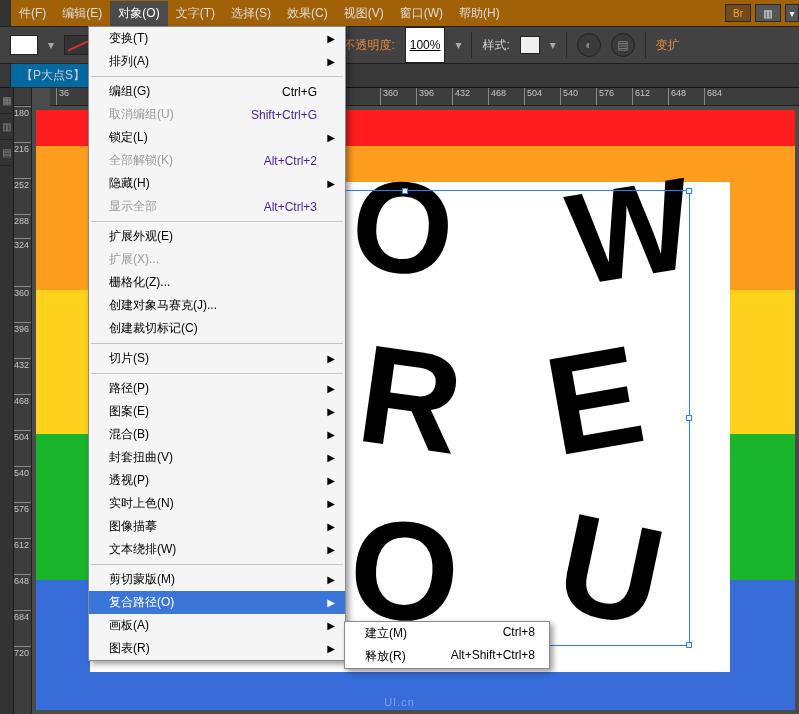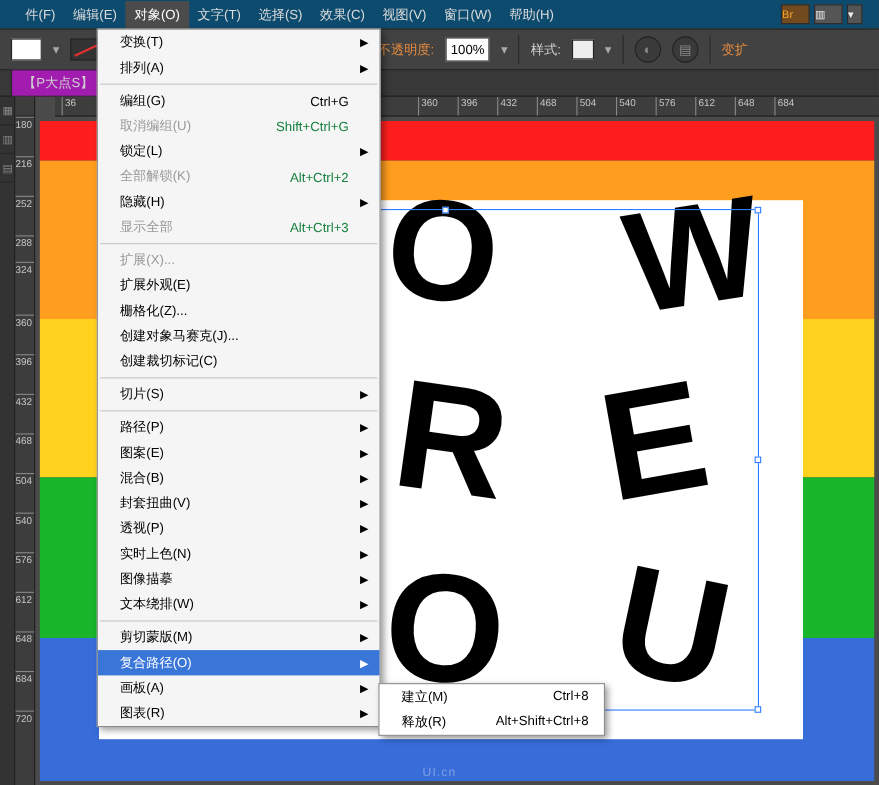--- a/index.html
+++ b/index.html
@@ -9,41 +9,42 @@
     background: #333333;
     color: #dcdcdc;
     width: 799px;
     height: 714px;
     overflow: hidden;
     position: relative;
   }
   
   .menubar {
     height: 26px;
-    background: #0c4a6e;
+    background: #a16207;
     display: flex;
     align-items: center;
-    padding: 0 15px;
+    padding: 0 0;
     gap: 0;
+    margin-left: 11px;
   }
   .menubar .mitem {
     padding: 4px 8px;
     cursor: pointer;
   }
   .menubar .mitem.active {
     background: #4b4b4b;
     color: #fff;
   }
   .menubar .spacer { flex: 1; }
   .menubar .iconbox {
     width: 26px; height: 18px;
     background: #555;
     border:1px solid #2a2a2a;
     margin-left: 4px;
-    display:flex;align-items:center;
+    display:flex;align-items:center;justify-content:center;
     color:#eee;font-size:10px;
   }
   .menubar .br { background:#724a1f;color:#f5a623; }
 
   
   .optionsbar {
     height: 38px;
     background: #424242;
     border-top:1px solid #252525;
     border-bottom:1px solid #1e1e1e;
@@ -64,31 +65,31 @@
   }
   .optionsbar .sel {
     height:20px;background:#2b2b2b;border:1px solid #1a1a1a;padding:0 18px 0 6px;display:flex;align-items:center;position:relative;
   }
   .optionsbar .sel::after {
     content:"";position:absolute;right:5px;top:7px;border-left:4px solid transparent;border-right:4px solid transparent;border-top:5px solid #aaa;
   }
   .optionsbar .linepreview { width:120px;height:14px;border:1px solid #222;background:#2c2c2c;display:flex;align-items:center; }
   .optionsbar .linepreview .inner { height:2px;background:#cfcfcf;width:100%;}
   .optionsbar .field {
-    background:#fff;color:#000;border:1px solid #222;height:22px;padding:0 4px;display:flex;align-items:center;min-width:38px;
+    background:#fff;color:#000;border:1px solid #222;height:36px;padding:0 4px;display:flex;align-items:center;min-width:38px;text-decoration:underline;
   }
   .optionsbar .roundicon {width:24px;height:24px;border-radius:50%;background:#3a3a3a;border:1px solid #222;display:flex;align-items:center;justify-content:center;color:#888;}
   .orangetxt { color:#e58b3e; }
   .optionsbar .sep { width:1px;height:26px;background:#2a2a2a; }
 
   
   .doctab {
     height:24px;background:#383838;display:flex;align-items:center;padding-left:10px;color:#cfcfcf;font-size:12px;border-bottom:1px solid #121212;
   }
-  .doctab .tab { background:#a21caf;padding:3px 10px;border:1px solid #282828;}
+  .doctab .tab { background:#0369a1;padding:3px 10px;border:1px solid #282828;}
 
   
   .workspace {
     position:absolute; left:0; right:0; top:88px; bottom:0;
     background:#4b4b4b;
   }
   .hruler {
     position:absolute; left:50px; right:0; top:0; height:18px;
     background:#3d3d3d;border-bottom:1px solid #202020;
     overflow:hidden;
@@ -157,21 +158,21 @@
     background:#f5f5f5; border:1px solid #8b8b8b; box-shadow:3px 3px 6px rgba(0,0,0,.4);
     z-index:100; color:#000;
   }
   .menu .row {
     display:flex; align-items:center; padding:3px 28px 3px 20px; position:relative;
     font-size:12px;
   }
   .menu .row.disabled { color:#9a9a9a; }
   .menu .row.hl { background:#3a75d8;color:#fff; }
   .menu .row .shortcut { margin-left:auto; color:inherit;text-align:right; }
-  .menu .row.disabled .shortcut { color:#15803d; }
+  .menu .row.disabled .shortcut { color:#4c1d95; }
   .menu .row .arrow { position:absolute; right:10px; font-size:10px; }
   .menu .sep { height:1px;background:#c5c5c5;margin:3px 2px;padding:0; }
 
   .submenu {
     position:absolute; top:621px; left:344px; width:206px;
     background:#ffffff; border:1px solid #8b8b8b; box-shadow:3px 3px 6px rgba(0,0,0,.4);
     z-index:101; color:#000;
   }
   .submenu .row { display:flex;padding:3px 14px 3px 20px;font-size:12px; }
   .submenu .row .shortcut { margin-left:auto; }
@@ -341,25 +342,25 @@
     </div>
     <div class="row">
       <span>隐藏(H)</span>
       <span class="arrow">▶</span>
     </div>
     <div class="row disabled">
       <span>显示全部</span>
       <span class="shortcut">Alt+Ctrl+3</span>
     </div>
     <div class="sep"></div>
+    <div class="row">
+      <span>扩展外观(E)</span>
+    </div>
     <div class="row disabled">
       <span>扩展(X)...</span>
-    </div>
-    <div class="row">
-      <span>扩展外观(E)</span>
     </div>
     <div class="row">
       <span>栅格化(Z)...</span>
     </div>
     <div class="row">
       <span>创建对象马赛克(J)...</span>
     </div>
     <div class="row">
       <span>创建裁切标记(C)</span>
     </div>

